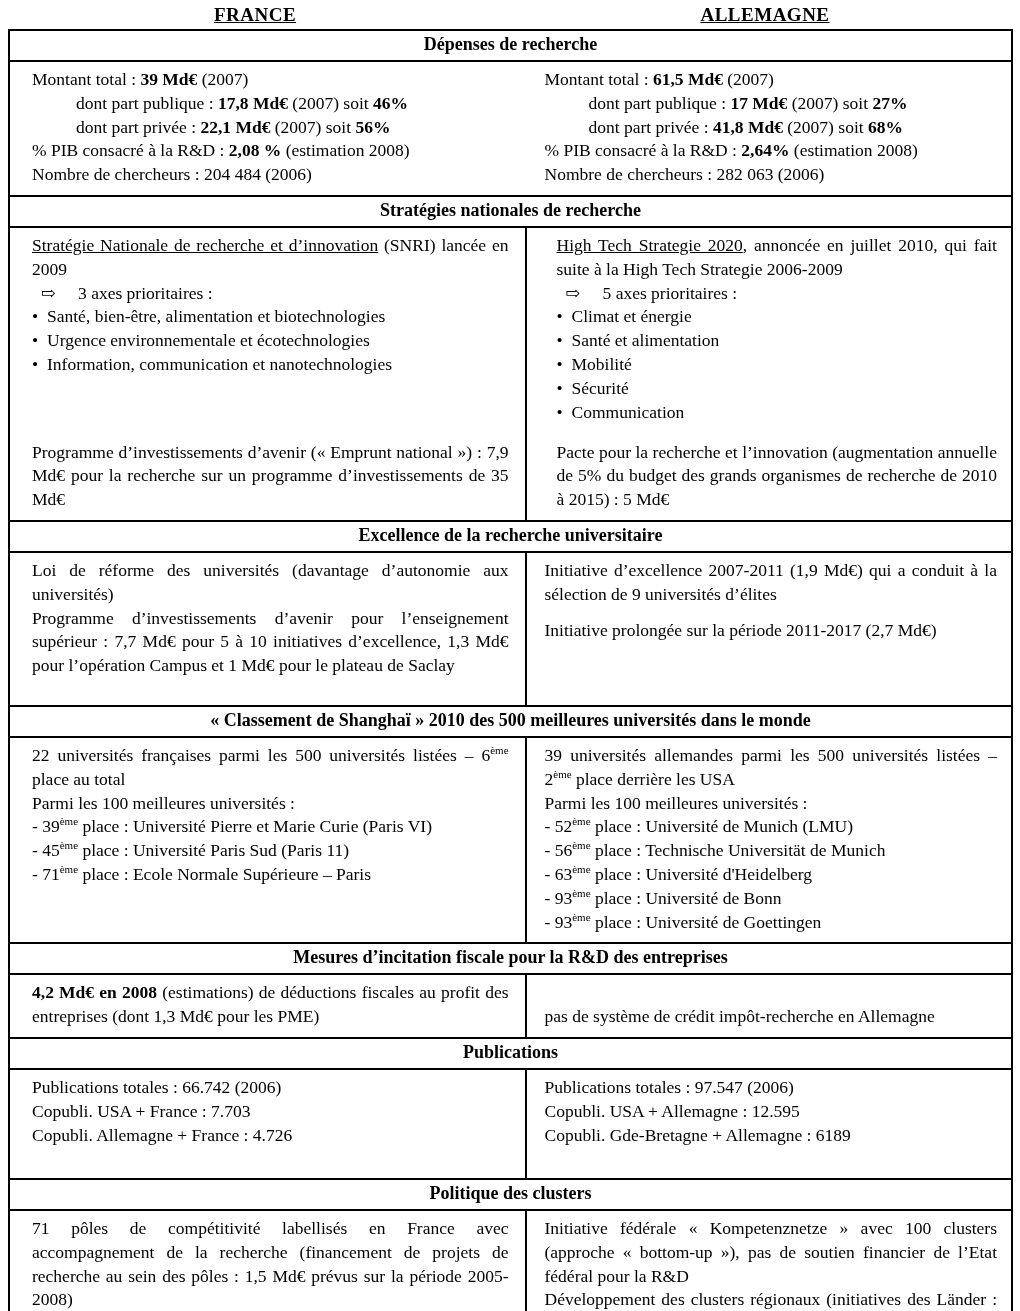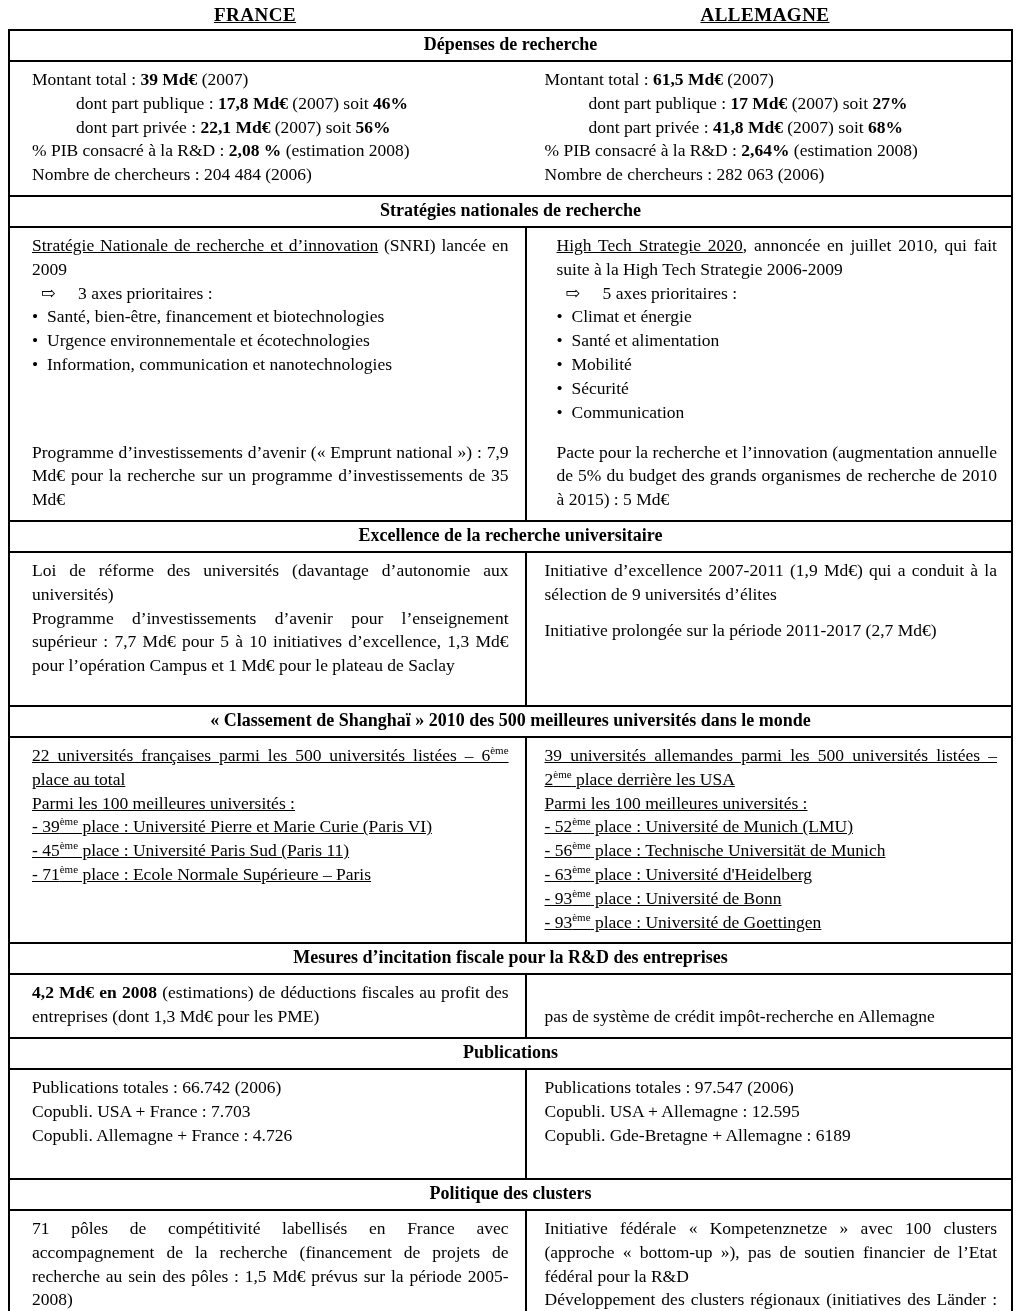--- a/index.html
+++ b/index.html
@@ -57,21 +57,21 @@
           <div class="line indent"><span>dont part privée : </span><span class="b">41,8 Md€</span><span> (2007) soit </span><span class="b">68%</span></div>
           <div class="line"><span>% PIB consacré à la R&amp;D : </span><span class="b">2,64%</span><span> (estimation 2008)</span></div>
           <div class="line"><span>Nombre de chercheurs : 282 063 (2006)</span></div>
         </div>
       </div>
       <div class="section-header">Stratégies nationales de recherche</div>
       <div class="section-row row-divided" style="min-height: 292px; gap: 12px;">
         <div class="cell left">
           <div class="line justify"><span class="u">Stratégie Nationale de recherche et d’innovation</span><span> (SNRI) lancée en 2009</span></div>
           <div class="line"><span class="marker arrow">⇨</span><span>3 axes prioritaires :</span></div>
-          <div class="line"><span class="marker bullet">•</span><span>Santé, bien-être, financement et biotechnologies</span></div>
+          <div class="line"><span class="marker bullet">•</span><span>Santé, bien-être, alimentation et biotechnologies</span></div>
           <div class="line"><span class="marker bullet">•</span><span>Urgence environnementale et écotechnologies</span></div>
           <div class="line"><span class="marker bullet">•</span><span>Information, communication et nanotechnologies</span></div>
           <div class="line justify push"><span>Programme d’investissements d’avenir (« Emprunt national ») : 7,9 Md€ pour la recherche sur un programme d’investissements de 35 Md€</span></div>
         </div>
         <div class="cell right">
           <div class="line justify"><span class="u">High Tech Strategie 2020</span><span>, annoncée en juillet 2010, qui fait suite à la High Tech Strategie 2006-2009</span></div>
           <div class="line"><span class="marker arrow">⇨</span><span>5 axes prioritaires :</span></div>
           <div class="line"><span class="marker bullet">•</span><span>Climat et énergie</span></div>
           <div class="line"><span class="marker bullet">•</span><span>Santé et alimentation</span></div>
           <div class="line"><span class="marker bullet">•</span><span>Mobilité</span></div>
@@ -85,21 +85,21 @@
         <div class="cell left">
           <div class="line justify"><span>Loi de réforme des universités (davantage d’autonomie aux universités)</span></div>
           <div class="line justify"><span>Programme d’investissements d’avenir pour l’enseignement supérieur : 7,7 Md€  pour 5 à 10 initiatives d’excellence, 1,3 Md€ pour l’opération Campus et 1 Md€ pour le plateau de Saclay</span></div>
         </div>
         <div class="cell right">
           <div class="line justify"><span>Initiative d’excellence 2007-2011 (1,9 Md€) qui a conduit à la sélection de 9 universités d’élites</span></div>
           <div class="line" style="margin-top: 12px;"><span>Initiative prolongée sur la période 2011-2017 (2,7 Md€)</span></div>
         </div>
       </div>
       <div class="section-header">« Classement de Shanghaï » 2010 des 500 meilleures universités dans le monde</div>
-      <div class="section-row row-divided" style="min-height: 196px; text-decoration: underline;">
+      <div class="section-row row-divided" style="min-height: 196px;">
         <div class="cell left">
           <div class="line justify"><span>22 universités françaises parmi les 500 universités listées – 6</span><sup>ème</sup><span> place au total</span></div>
           <div class="line"><span>Parmi les 100 meilleures universités :</span></div>
           <div class="line"><span>- 39</span><sup>ème</sup><span> place : Université Pierre et Marie Curie (Paris VI)</span></div>
           <div class="line"><span>- 45</span><sup>ème</sup><span> place : Université Paris Sud (Paris 11)</span></div>
           <div class="line"><span>- 71</span><sup>ème</sup><span> place : Ecole Normale Supérieure – Paris</span></div>
         </div>
         <div class="cell right">
           <div class="line justify"><span>39 universités allemandes parmi les 500 universités listées – 2</span><sup>ème</sup><span> place derrière les USA</span></div>
           <div class="line"><span>Parmi les 100 meilleures universités :</span></div>

